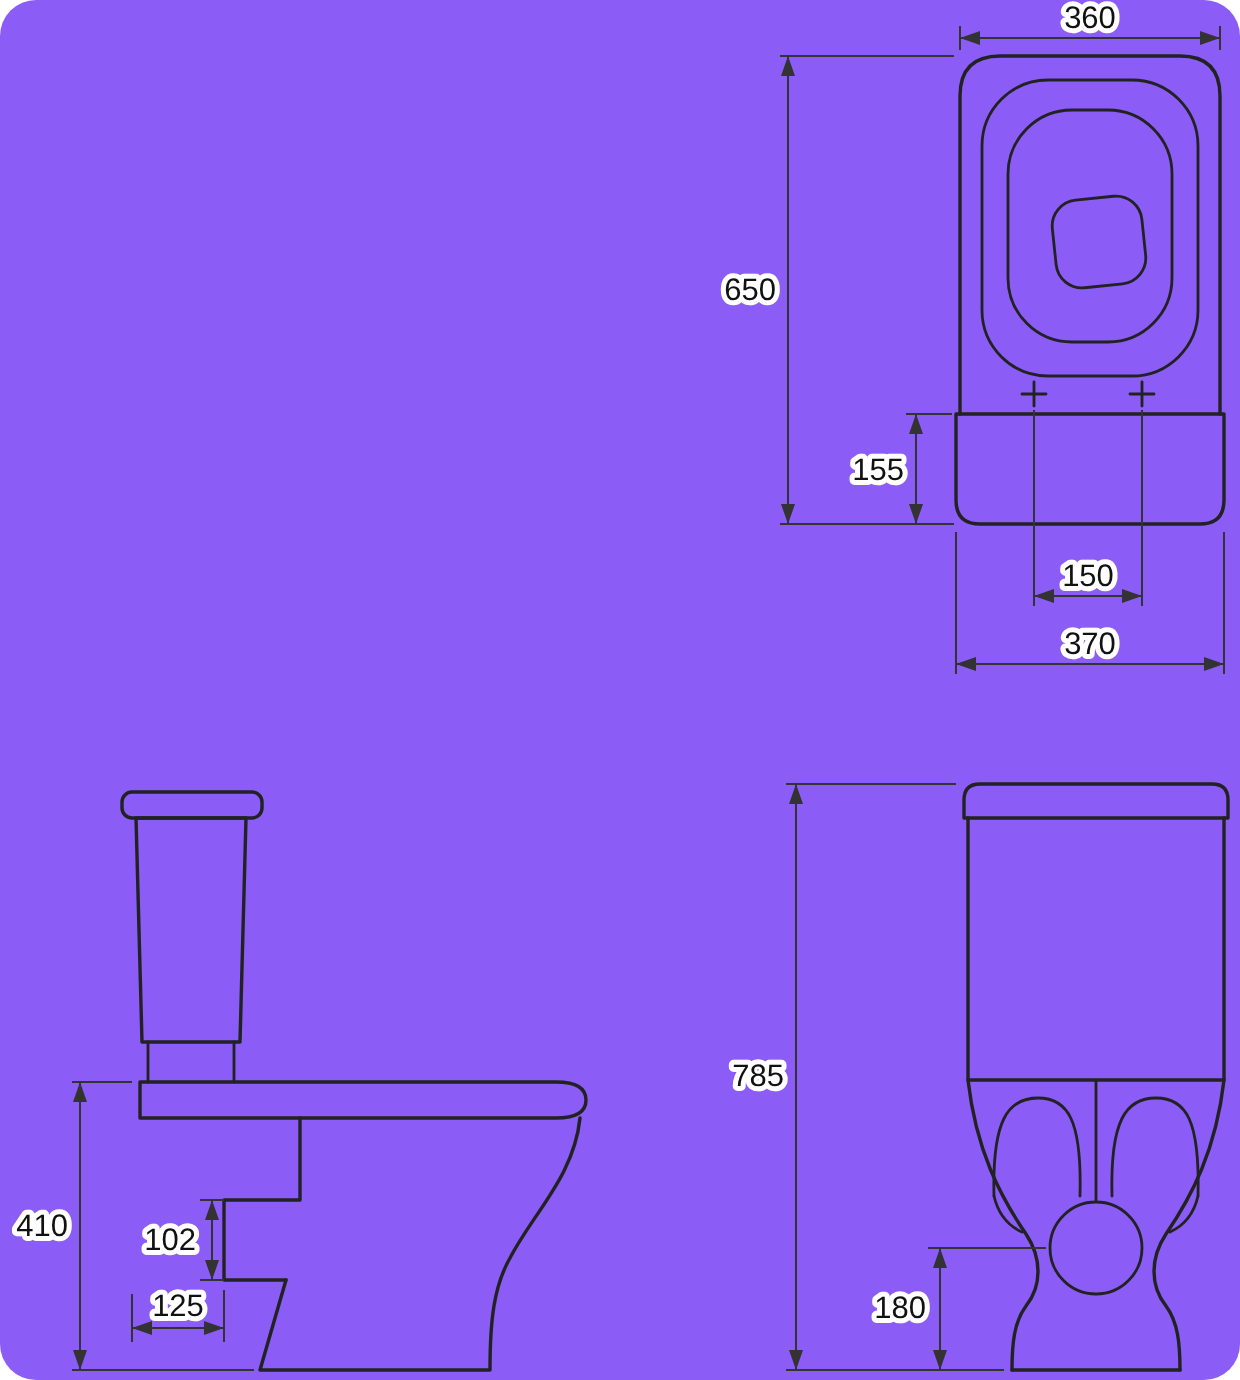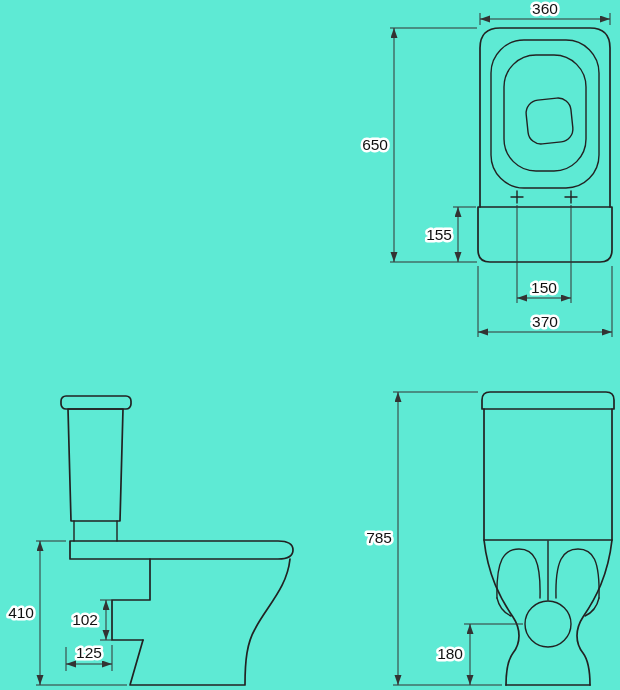--- a/index.html
+++ b/index.html
@@ -4,22 +4,23 @@
 <style>
   html, body {
     margin: 0;
     padding: 0;
     background: #ffffff;
   }
   .stage {
     width: 620px;
     height: 690px;
     position: relative;
-    background: #5eead4;
+    background: #8b5cf6;
     overflow: hidden;
+    border-radius: 18px;
   }
   svg { display: block; }
   .outline {
     fill: none;
     stroke: #222222;
     stroke-width: 1.7;
     stroke-linejoin: round;
     stroke-linecap: round;
   }
   .detail {

